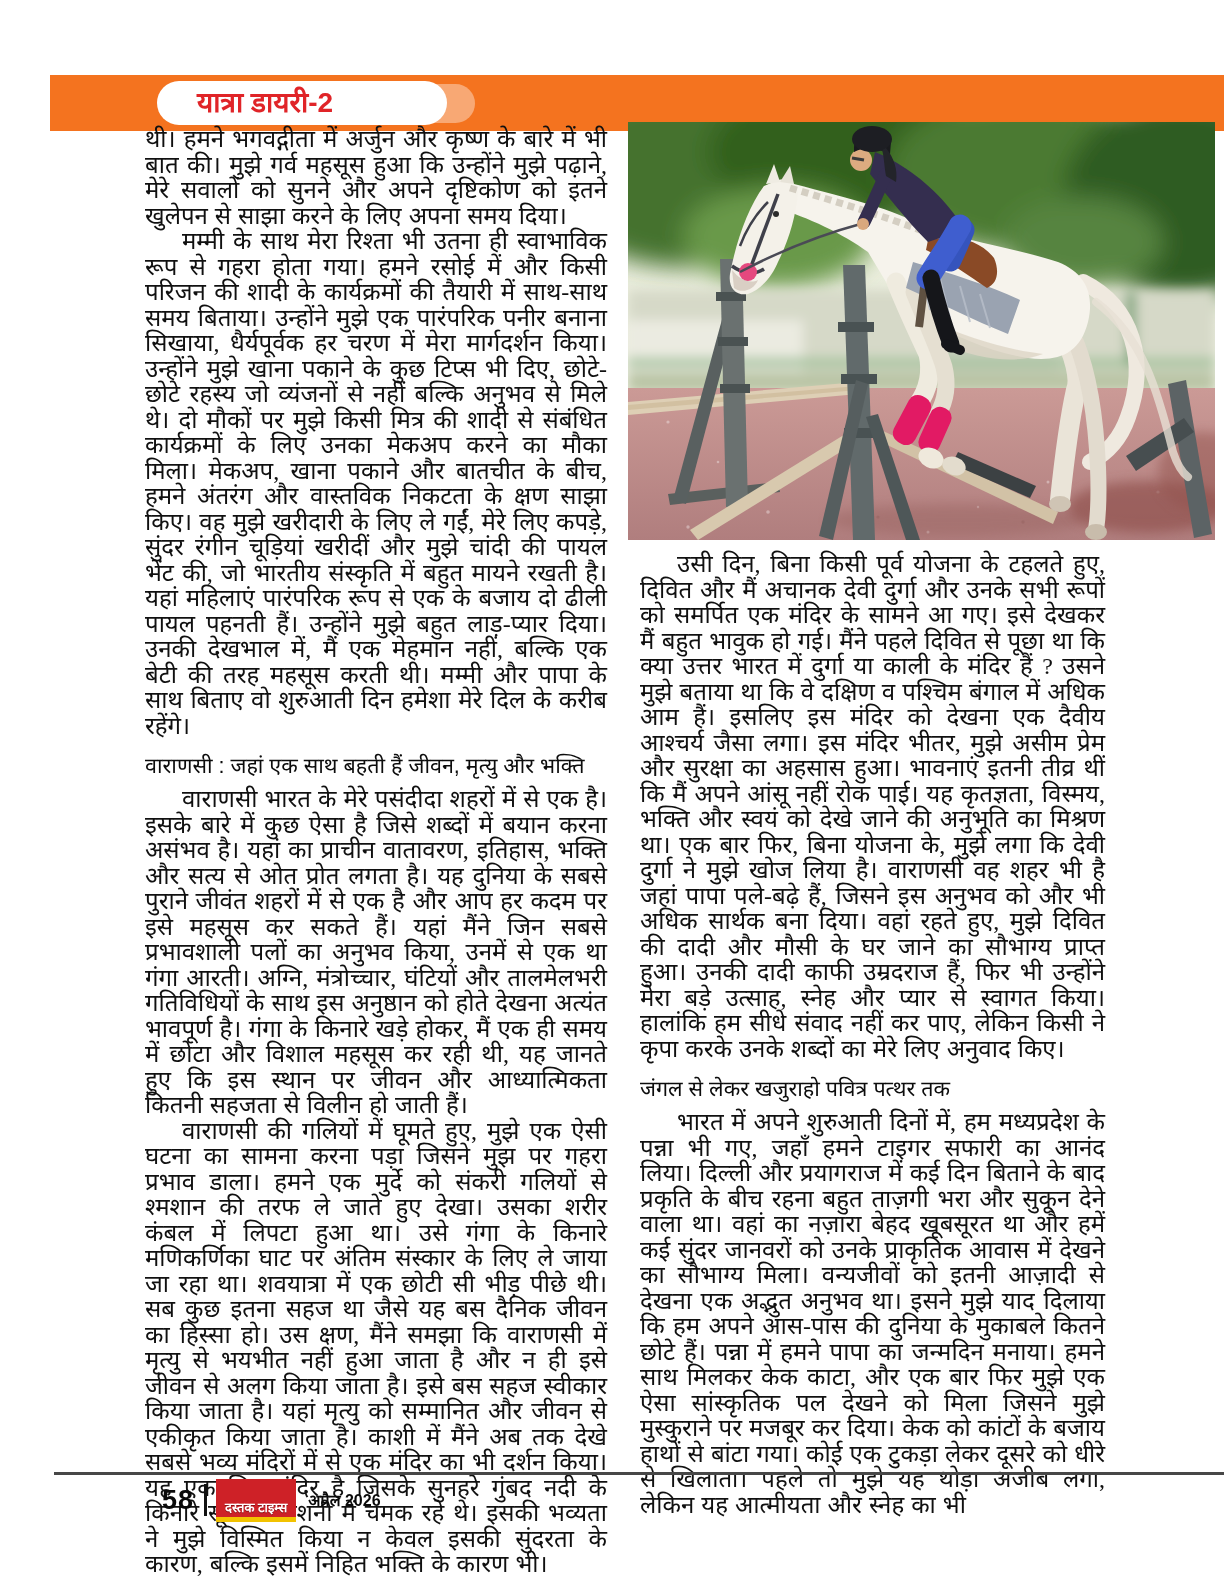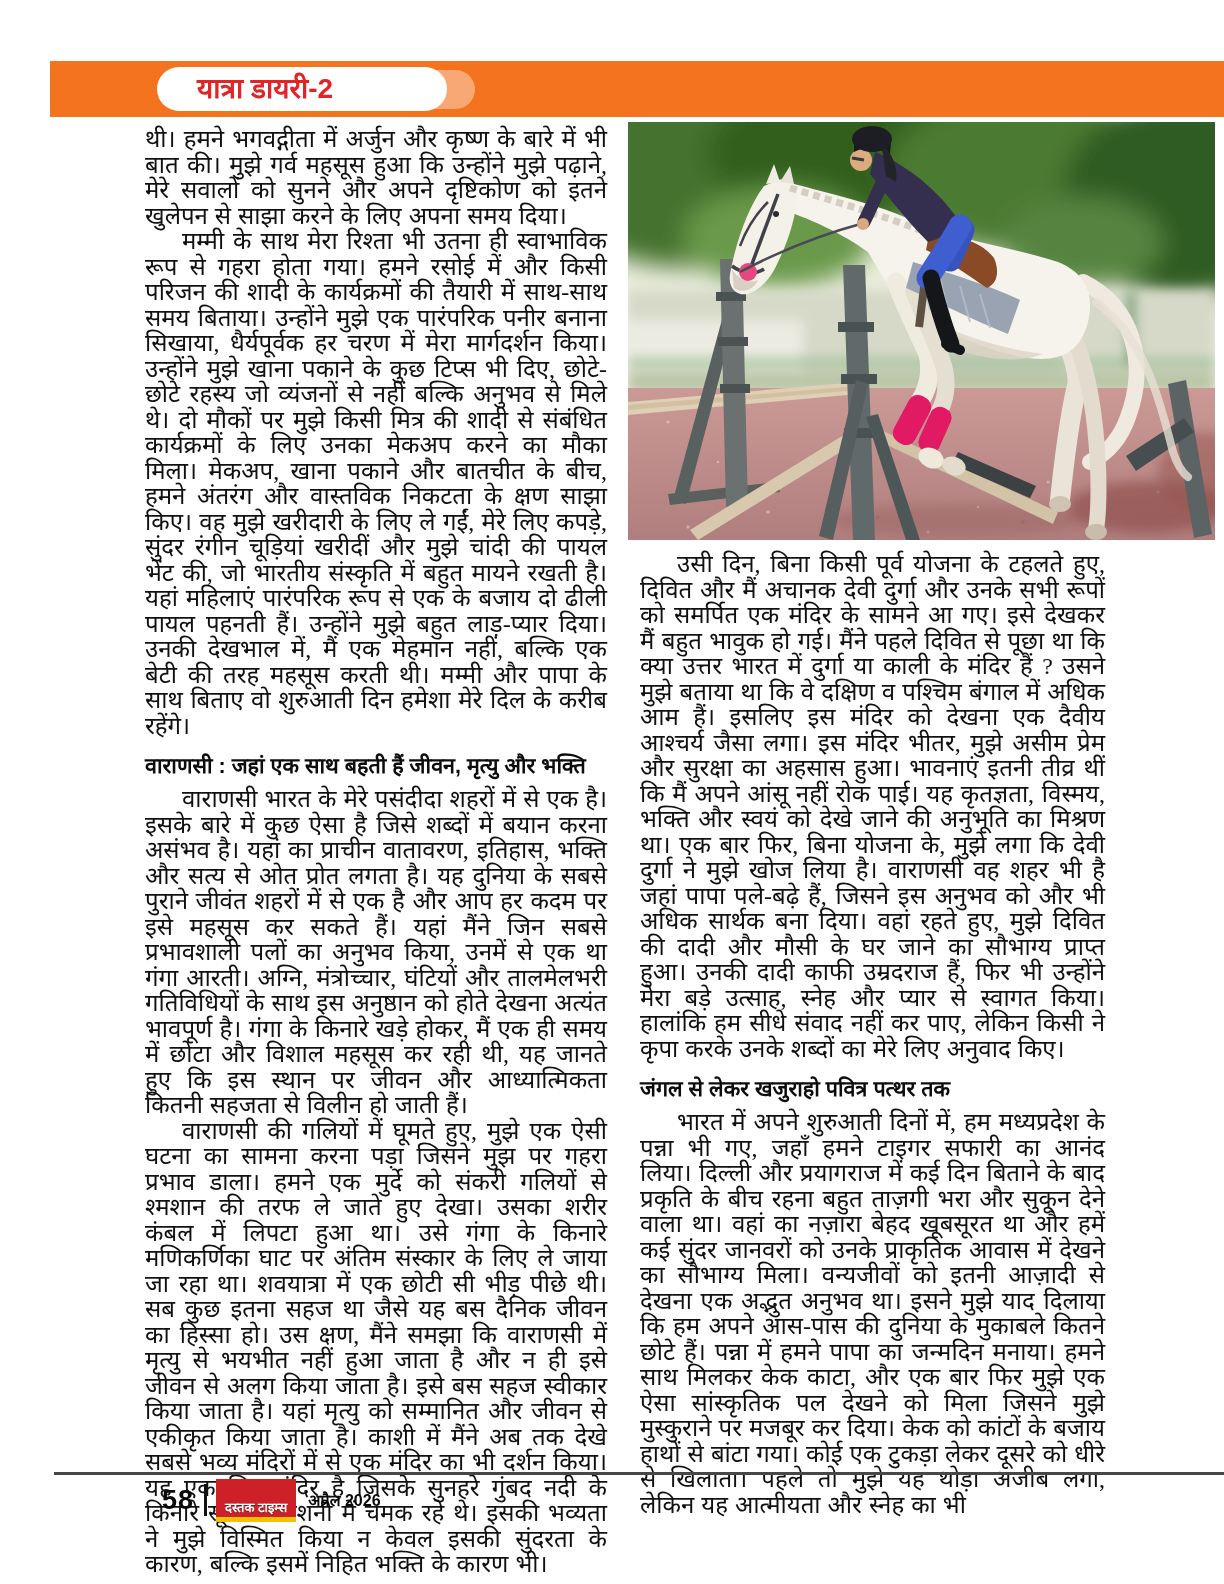--- a/index.html
+++ b/index.html
@@ -8,36 +8,36 @@
     --logo-red:#ce2127;
     --logo-yellow:#f2c200;
   }
   *{box-sizing:border-box;}
   html,body{margin:0;padding:0;background:#ffffff;}
   .page{
     position:relative;width:1224px;height:1584px;background:#ffffff;
     overflow:hidden;font-family:"Liberation Serif","DejaVu Serif",serif;color:#101010;
   }
   
-  .band{position:absolute;left:50px;top:61px;right:0;height:56px;background:var(--band-orange,#f4731f);}
+  .band{position:absolute;left:50px;top:75px;right:0;height:56px;background:var(--band-orange,#f4731f);}
   .badge-echo{position:absolute;left:119px;top:9px;width:306px;height:39px;border-radius:20px;
     background:rgba(255,255,255,.38);}
   .badge{position:absolute;left:107px;top:6px;width:290px;height:44px;background:#ffffff;border-radius:22px;
     font-family:"Liberation Sans","DejaVu Sans",sans-serif;font-weight:bold;font-size:28px;line-height:44px;
     color:var(--badge-red,#e02428);padding-left:40px;}
   
   .photo{position:absolute;left:628px;top:122px;width:587px;height:418px;overflow:hidden;background:#d8ddcb;}
   
   .col{position:absolute;text-align:justify;}
   .col-left{left:145px;top:127px;width:462px;}
   .col-right{left:640px;top:552px;width:465px;}
   p.body{margin:0;font-size:24px;line-height:25.5px;text-indent:37px;word-spacing:1px;}
   p.body.first{text-indent:0;}
   h2.sec{margin:14px 0 7px 0;font-family:"Liberation Sans","DejaVu Sans",sans-serif;
-    font-weight:bold;font-size:21.5px;line-height:27px;color:#0c0c0c;text-align:left;}
+    font-weight:normal;font-size:21.5px;line-height:27px;color:#0c0c0c;text-align:left;}
   
   .footer-rule{position:absolute;left:54px;top:1472px;right:0;height:3px;background:#474747;}
   .footer{position:absolute;left:162px;top:1481px;height:38px;display:flex;align-items:center;
     font-family:"Liberation Sans","DejaVu Sans",sans-serif;}
   .page-no{font-weight:bold;font-size:27px;color:#0a0a0a;letter-spacing:1px;}
   .f-div{width:3px;height:32px;background:#111;margin:0 9px 0 10px;}
   .logo{background:var(--logo-red,#ce2127);color:#ffffff;font-weight:bold;font-size:13px;line-height:17px;
     padding:20px 9px 1px 9px;border-bottom:5px solid var(--logo-yellow,#f2c200);white-space:nowrap;
     text-shadow:0 1px 0 #8c1014;}
   .issue{font-weight:bold;font-size:16px;color:#0a0a0a;margin-left:12px;white-space:nowrap;}

